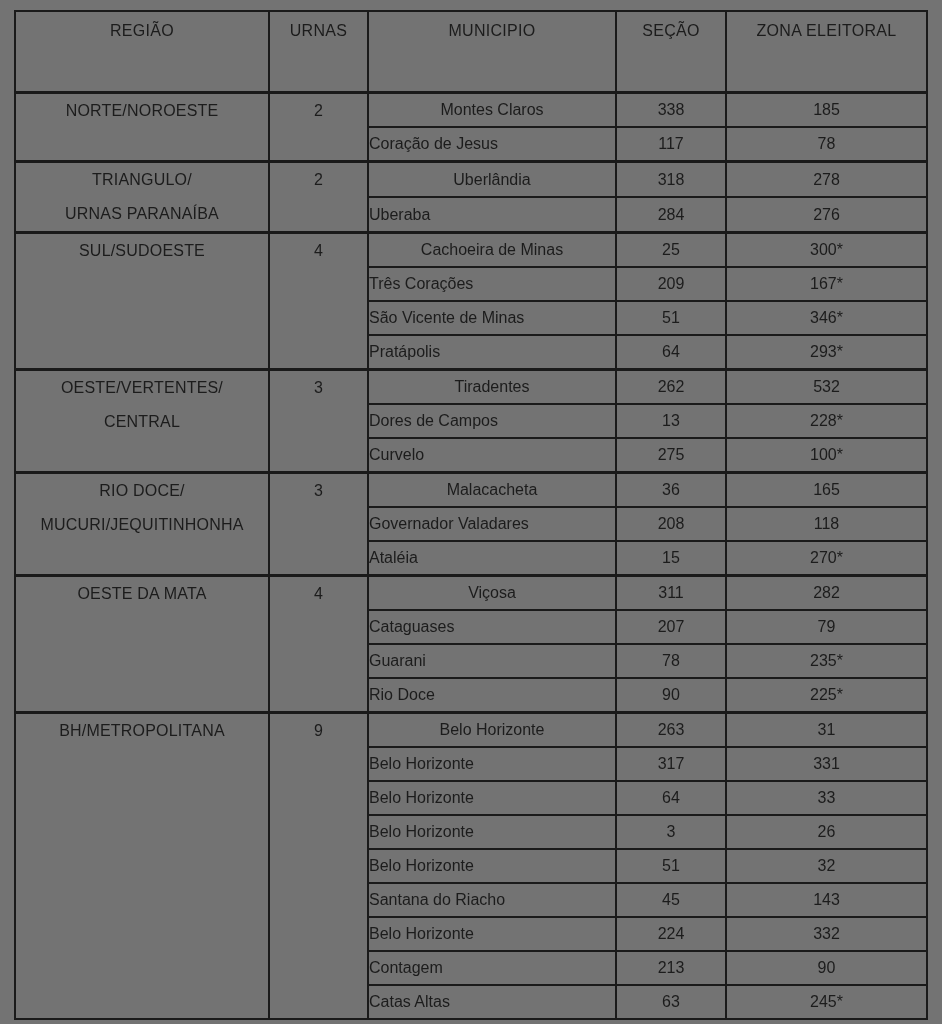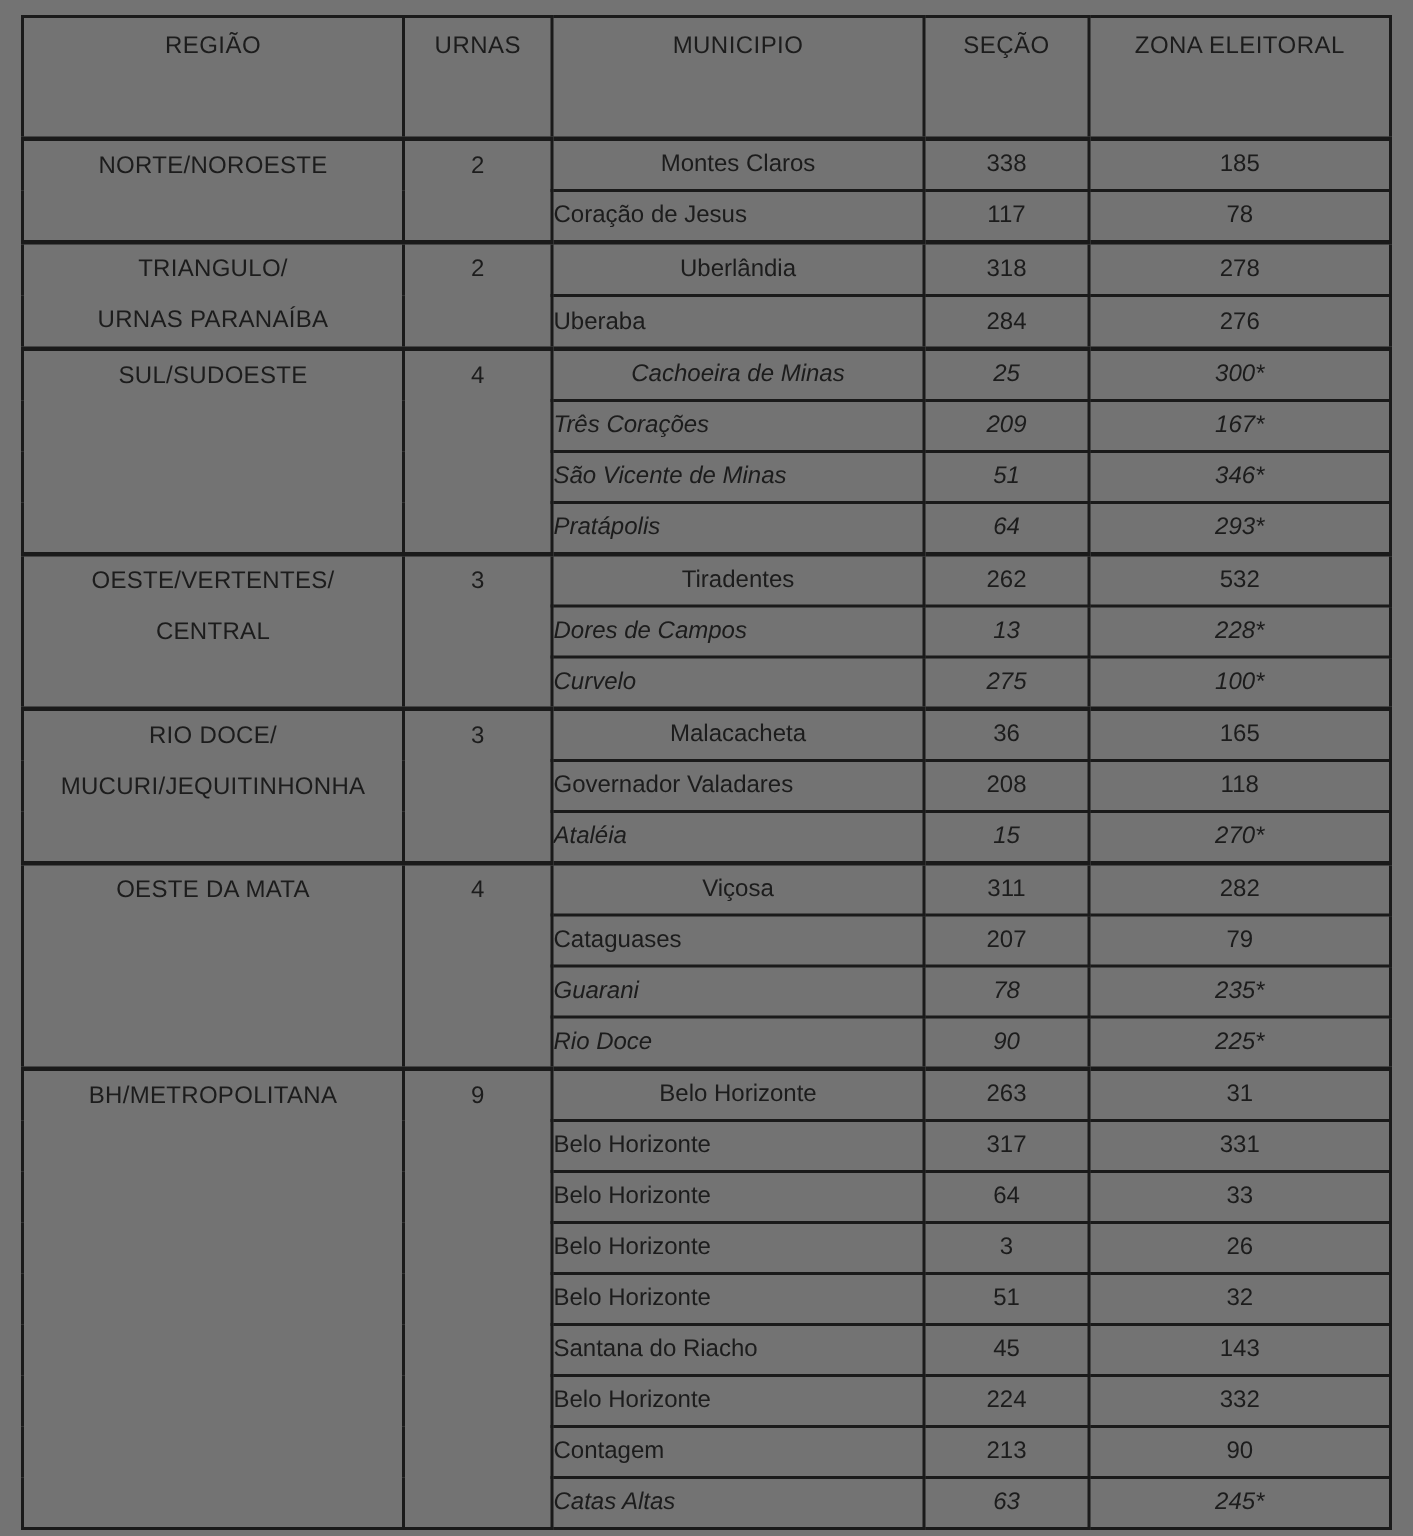--- a/index.html
+++ b/index.html
@@ -58,21 +58,20 @@
     line-height: 34px;
   }
   td.mun-cell {
     text-align: left;
     padding-left: 12px;
   }
   td.num-cell {
     text-align: center;
   }
   td.sorted {
-    font-style: italic;
   }
 </style>
 </head>
 <body>
 
 <div class="page">
   <table class="eleitoral">
     <colgroup>
       <col style="width:254px">
       <col style="width:99px">

